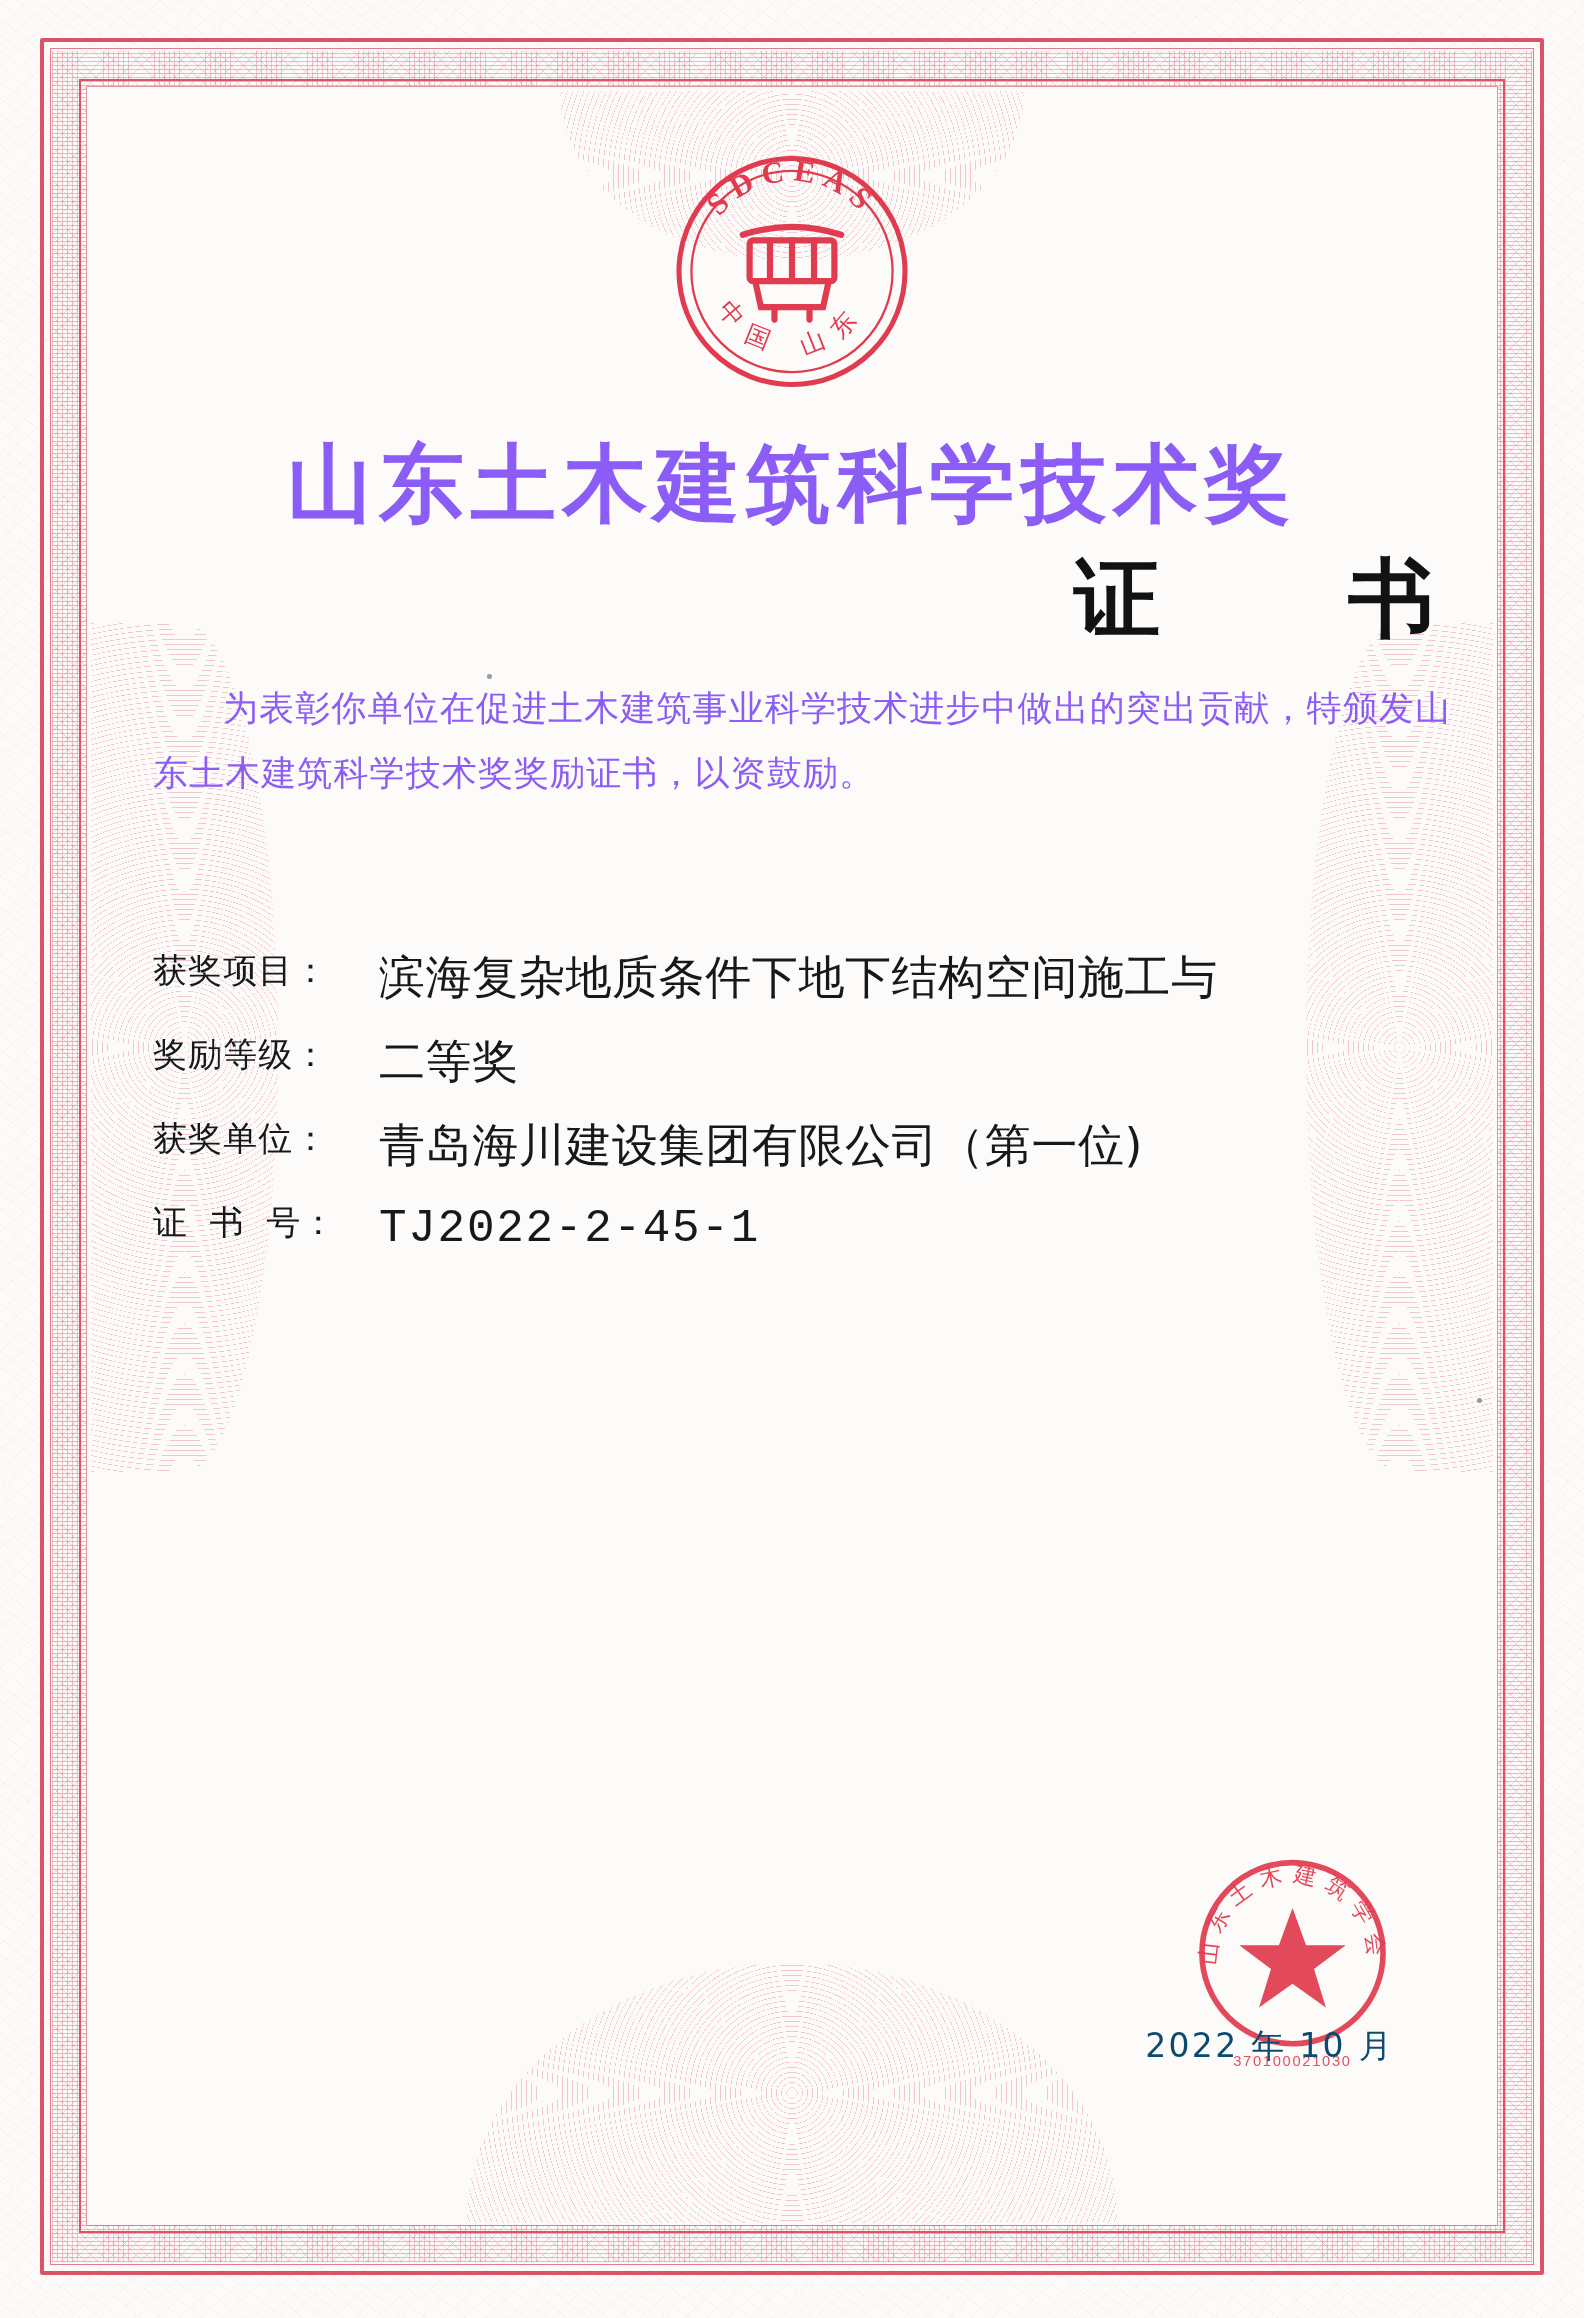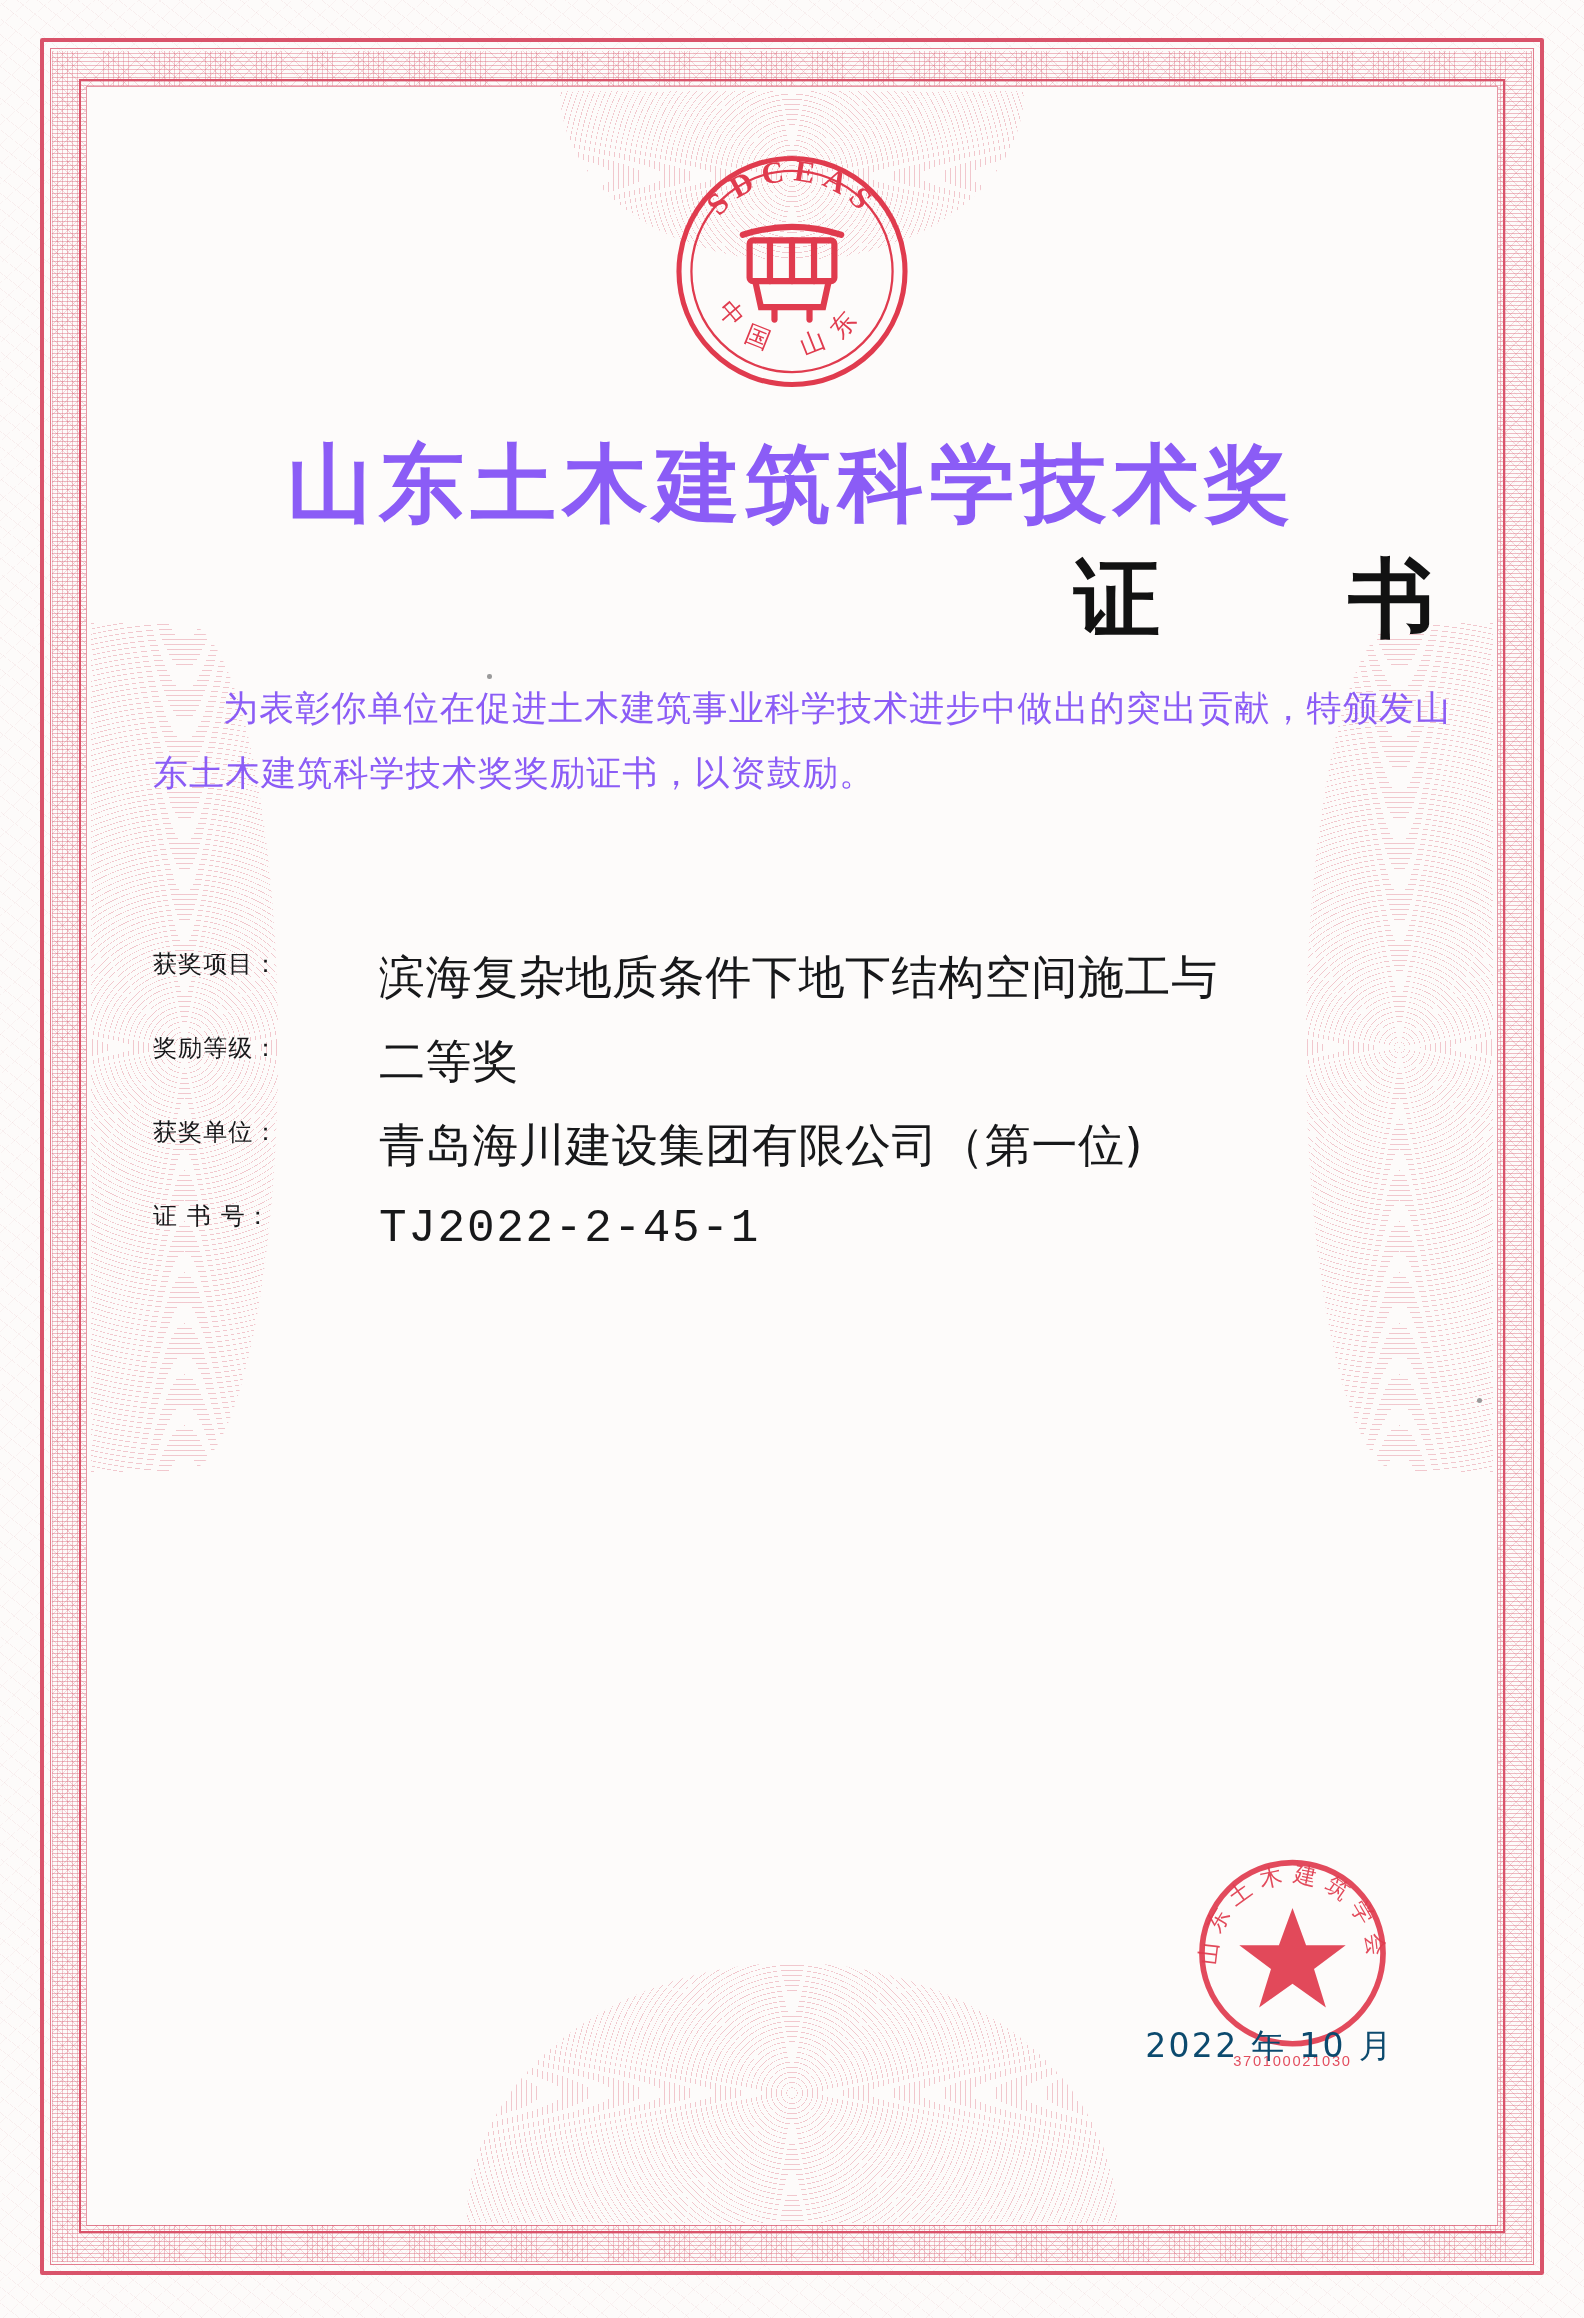--- a/index.html
+++ b/index.html
@@ -152,23 +152,24 @@
   .field-row {
     display: flex;
     align-items: flex-start;
     margin-bottom: 25px;
     font-family: "DejaVu Sans", "Liberation Sans", sans-serif;
     color: #17181a;
   }
   .field-label {
     flex: 0 0 auto;
     width: 226px;
-    font-size: 24px;
+    font-size: 34px;
     letter-spacing: 1.1px;
     white-space: nowrap;
+    font-family: Liberation Mono, monospace;
   }
   .field-value {
     flex: 1 1 auto;
     font-size: 46px;
     line-height: 59px;
     letter-spacing: 0.6px;
   }
   .field-value .cont-line {
     display: block;
     text-indent: 41px;

